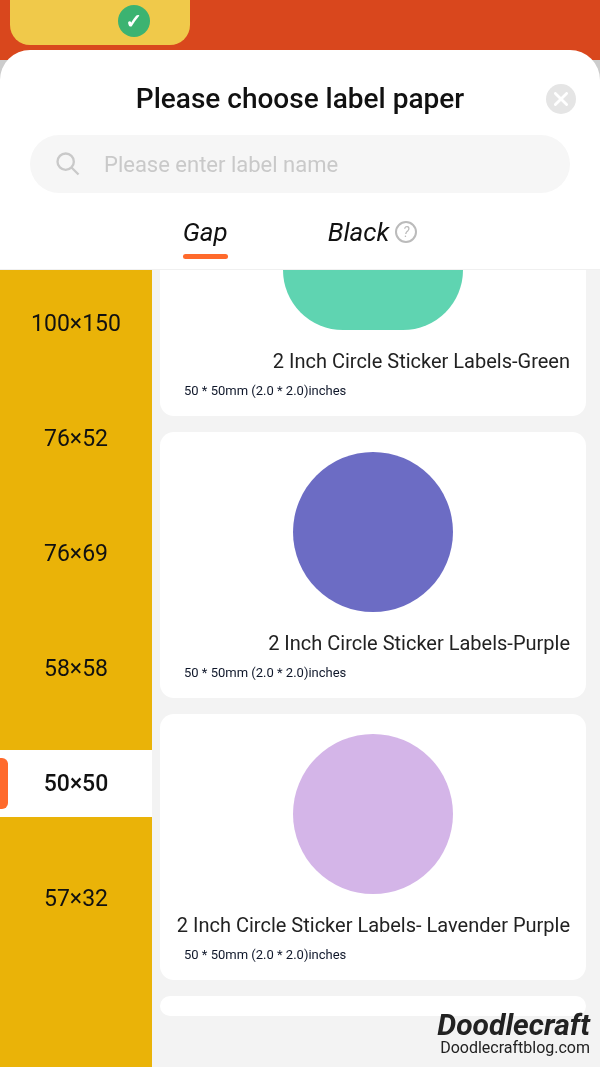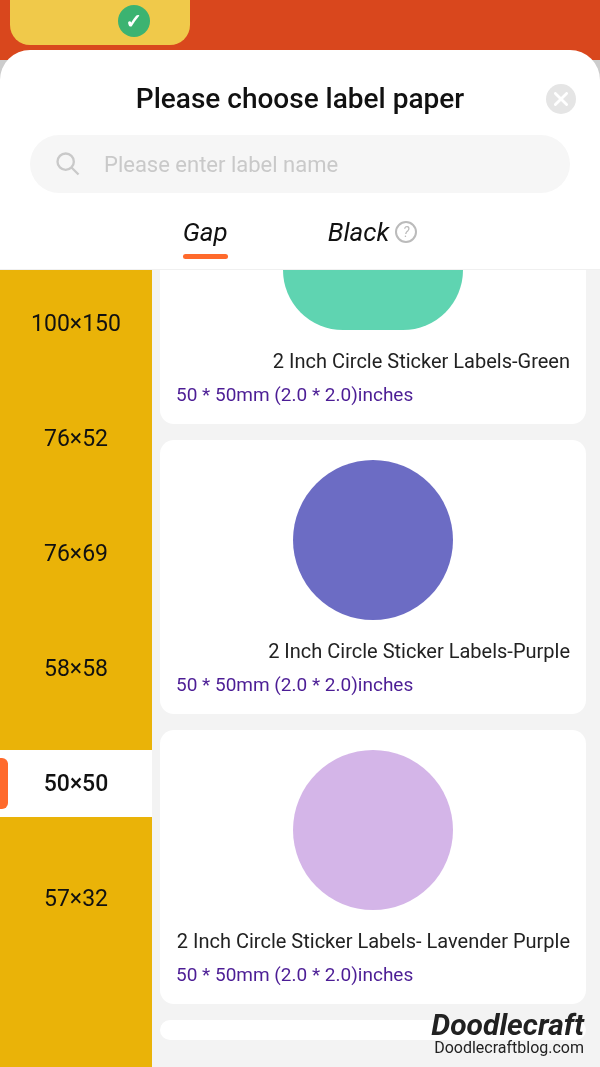--- a/index.html
+++ b/index.html
@@ -165,26 +165,27 @@
   .circle.purple { background:#6c6cc4; }
   .circle.lavender { background:#d4b5e8; }
   .card-title {
     font-size: 20px;
     color:#222;
     margin-bottom: 8px;
     line-height:1.35;
     text-align:right;
   }
   .card-sub {
-    font-size: 19px;
-    color:#4c1d95;
+    font-size: 13px;
+    color:#0f172a;
+    margin-left:8px;
   }
   .watermark {
     position:absolute;
-    right:16px; bottom:10px;
+    right:10px; bottom:10px;
     font-family: cursive;
     color:#222;
     text-align:right;
     pointer-events:none;
   }
   .watermark .wm-top { font-size:30px; font-style:italic; font-weight:bold; line-height:0.9;}
   .watermark .wm-bottom { font-size:16px; }
 </style>
 </head>
 <body>

